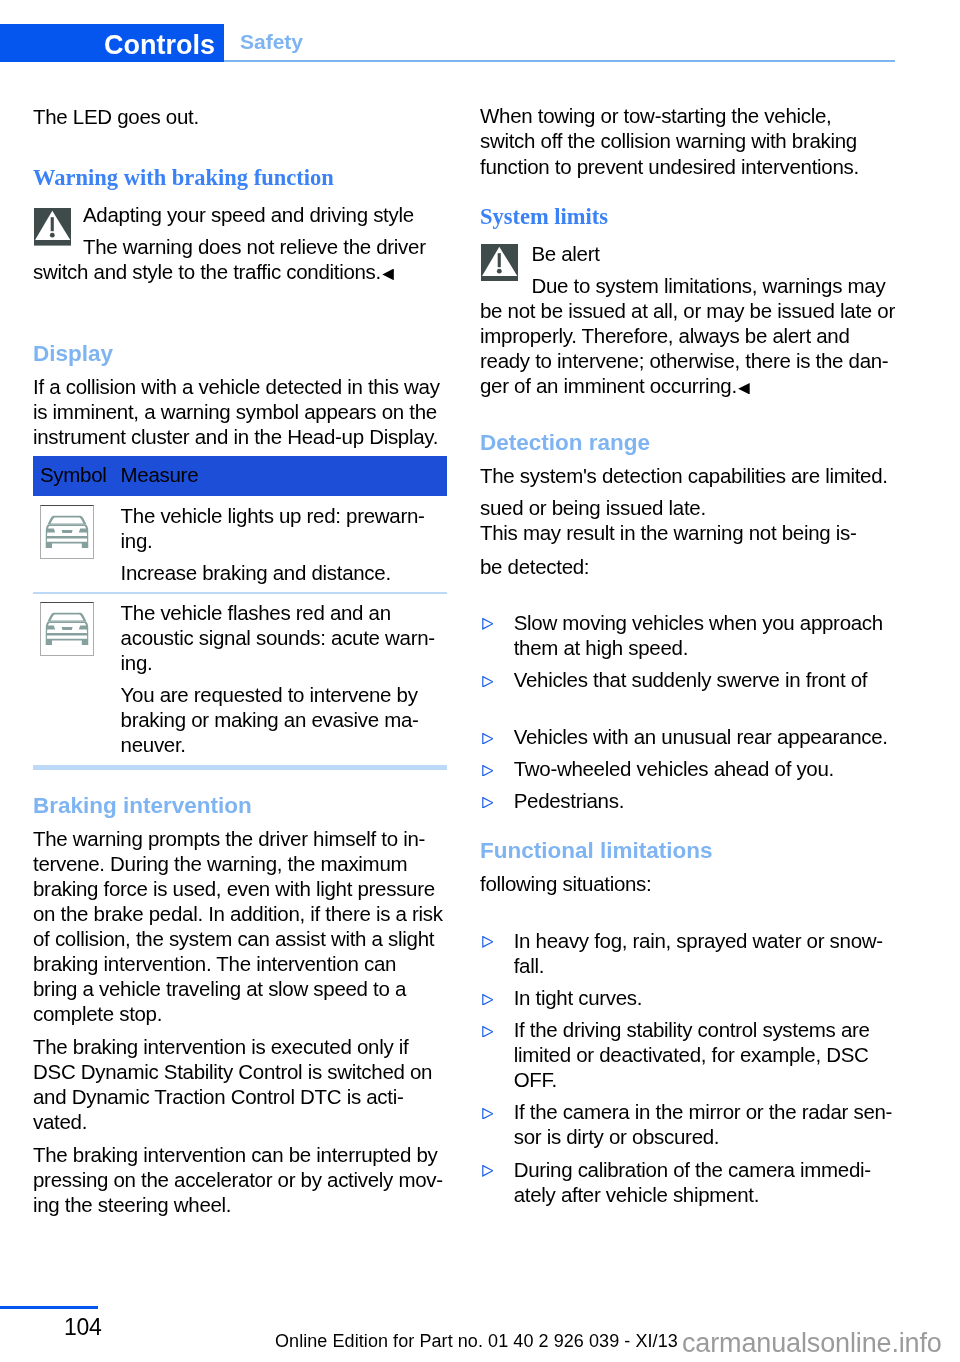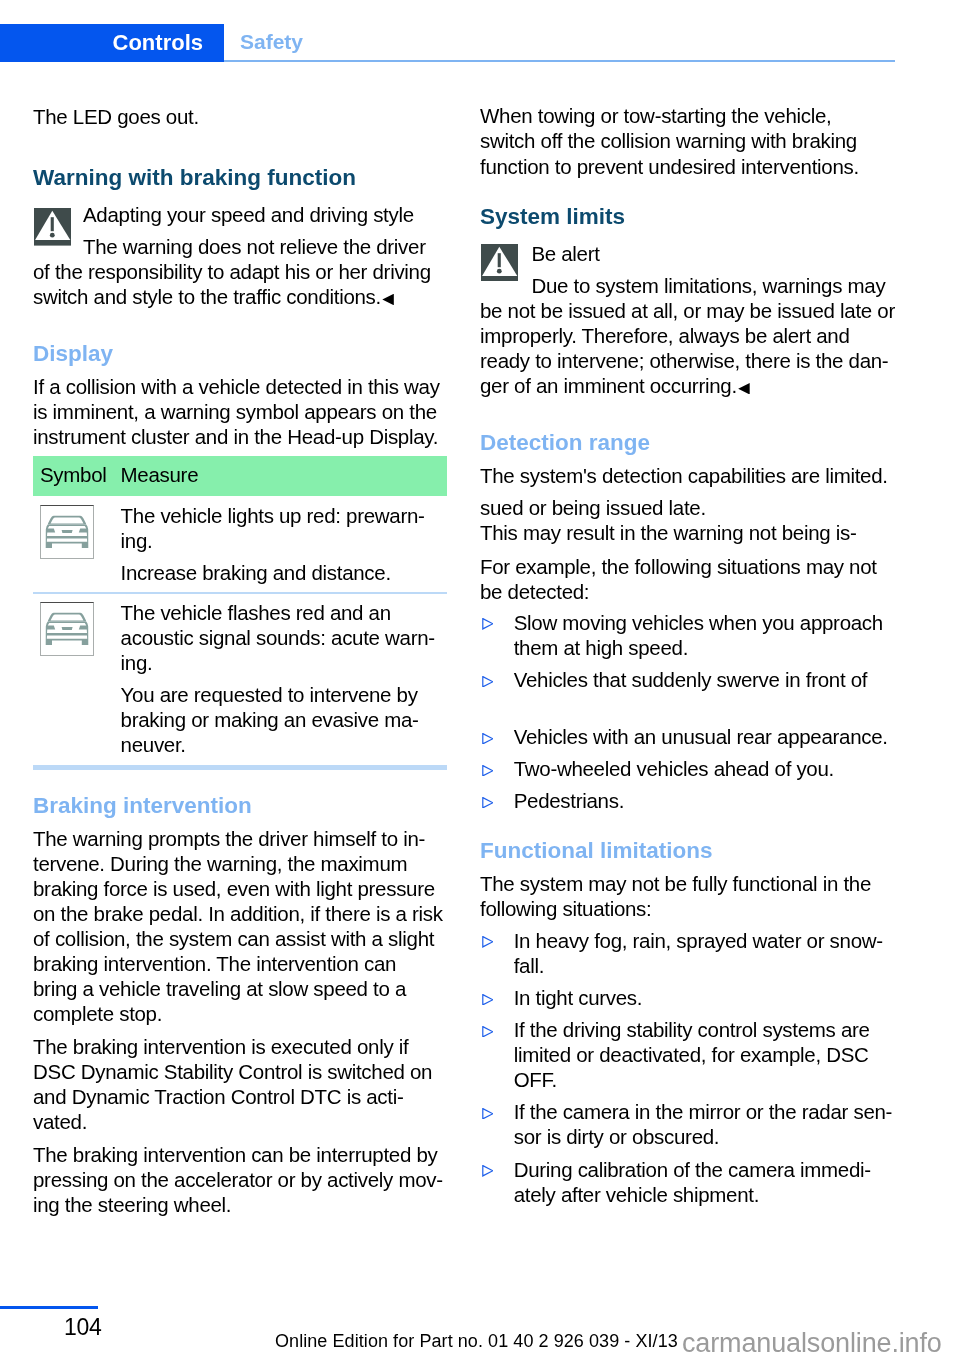--- a/index.html
+++ b/index.html
@@ -8,48 +8,48 @@
        font-family:"Liberation Sans",sans-serif;
        position:relative;overflow:hidden;
        -webkit-font-smoothing:antialiased;}
   .page{transform:translateZ(0);}
   .page{position:absolute;left:0;top:0;width:960px;height:1362px;}
 
   
   .tabbar{position:absolute;left:0;top:24px;width:960px;height:38px;}
   .tab-active{position:absolute;left:0;top:0;width:224px;height:38px;
               background:#0456EE;}
-  .tab-active span{position:absolute;right:21px;top:6px;color:#ffffff;
-              font-size:22px;font-weight:bold;}
+  .tab-active span{position:absolute;right:9px;top:6px;color:#ffffff;
+              font-size:27px;font-weight:bold;}
   .tab-inactive{position:absolute;left:240px;top:6px;color:#7FB4F2;
               font-size:21px;font-weight:bold;}
   .tabrule{position:absolute;left:224px;top:60px;width:671px;height:2px;
            background:#7FB4F2;}
 
   
   .blk{position:absolute;}
   .ln{white-space:pre;font-size:20.5px;letter-spacing:-0.3px;color:#000;
       line-height:25.1px;height:25.1px;}
   h2.blue,h3.lblue{margin:0;font-size:22.5px;font-weight:bold;
                    line-height:25.1px;height:25.1px;white-space:pre;}
-  h2.blue{color:#0c4a6e;}
+  h2.blue{color:#3b82f6;font-family:Liberation Serif, serif;}
   h3.lblue{color:#7FB4F2;}
 
   .endmark{display:inline-block;width:11.5px;height:11.6px;position:relative;
            top:1.1px;margin-left:1.4px;vertical-align:baseline;
            background:#000;
            clip-path:polygon(100% 0%, 100% 100%, 0% 50%);}
   .ind{padding-left:50px;}
   .ind2{padding-left:51.4px;}
   .wb1 .ln:first-child{text-indent:50px;}
   .wb2 .ln:first-child{text-indent:51.4px;}
 
   
   .wicon{position:absolute;display:block;}
-  .thead{position:absolute;background:#86efac;}
+  .thead{position:absolute;background:#1d4ed8;}
   .thead span{position:absolute;font-size:20.5px;letter-spacing:-0.3px;
               line-height:25.1px;}
   .symbox{position:absolute;border:1px solid #A9AEAD;border-top-color:#4A4A4A;
           box-sizing:border-box;background:#fff;display:block;}
   .rule{position:absolute;background:#BCD9F7;}
   .mk{position:absolute;display:block;}
 
   
   .footrule{position:absolute;left:0;top:1306px;width:98px;height:3px;
             background:#0456EE;}
@@ -80,21 +80,20 @@
           <rect x="0" y="0" width="370" height="376" fill="#3F4B4B"></rect>
           <path d="M183 28 L363 319 L11 319 Z" fill="#ffffff"></path>
           <rect x="167" y="92" width="31" height="140" fill="#3F4B4B"></rect>
           <circle cx="183" cy="272" r="24" fill="#3F4B4B"></circle>
         </svg></span>
       <div class="blk ind" style="left:33px;top:201.7px;width:410px">
         <div class="ln">Adapting your speed and driving style</div>
       </div>
       <div class="blk wb1" style="left:33px;top:234px;width:410px">
         <div class="ln"><span>The warning does not relieve the driver</span></div>
-        <div class="ln"><span>of the responsibility to adapt his or her driving</span></div>
         <div class="ln"><span>switch and style to the traffic conditions.</span><span class="endmark"></span></div>
       </div>
       <h3 class="lblue blk" style="left:33px;top:341.3px;width:410px">Display</h3>
       <div class="blk " style="left:33px;top:373.5px;width:410px">
         <div class="ln"><span>If a collision with a vehicle detected in this way</span></div>
         <div class="ln"><span>is imminent, a warning symbol appears on the</span></div>
         <div class="ln"><span>instrument cluster and in the Head-up Display.</span></div>
       </div>
       <div class="thead" style="left:33px;top:455.7px;width:414px;height:40px">
         <span style="left:7px;top:6.7px">Symbol</span>
@@ -187,21 +186,20 @@
       </div>
       <h3 class="lblue blk" style="left:480px;top:430.40000000000003px;width:410px">Detection range</h3>
       <div class="blk " style="left:480px;top:462.8px;width:410px">
         <div class="ln"><span>The system's detection capabilities are limited.</span></div>
       </div>
       <div class="blk " style="left:480px;top:495.1px;width:410px">
         <div class="ln"><span>sued or being issued late.</span></div>
         <div class="ln"><span>This may result in the warning not being is-</span></div>
       </div>
       <div class="blk " style="left:480px;top:554.3px;width:410px">
-        <div class="ln"><span>For example, the following situations may not</span></div>
         <div class="ln"><span>be detected:</span></div>
       </div>
       <span class="mk" style="left:481.7px;top:615.8px"><svg width="11.6" height="11.5" viewBox="0 0 116 115">
           <path d="M8 6 L 109 57.5 L 8 109 Z" fill="none" stroke="#1E5FEA" stroke-width="12"></path>
         </svg></span>
       <div class="blk bul" style="left:513.7px;top:609.8px;width:410px">
         <div class="ln"><span>Slow moving vehicles when you approach</span></div>
         <div class="ln"><span>them at high speed.</span></div>
       </div>
       <span class="mk" style="left:481.7px;top:673px"><svg width="11.6" height="11.5" viewBox="0 0 116 115">
@@ -223,21 +221,20 @@
         <div class="ln"><span>Two-wheeled vehicles ahead of you.</span></div>
       </div>
       <span class="mk" style="left:481.7px;top:794.4000000000001px"><svg width="11.6" height="11.5" viewBox="0 0 116 115">
           <path d="M8 6 L 109 57.5 L 8 109 Z" fill="none" stroke="#1E5FEA" stroke-width="12"></path>
         </svg></span>
       <div class="blk bul" style="left:513.7px;top:788.4000000000001px;width:410px">
         <div class="ln"><span>Pedestrians.</span></div>
       </div>
       <h3 class="lblue blk" style="left:480px;top:838.1px;width:410px">Functional limitations</h3>
       <div class="blk " style="left:480px;top:870.6px;width:410px">
-        <div class="ln"><span>The system may not be fully functional in the</span></div>
         <div class="ln"><span>following situations:</span></div>
       </div>
       <span class="mk" style="left:481.7px;top:933.8px"><svg width="11.6" height="11.5" viewBox="0 0 116 115">
           <path d="M8 6 L 109 57.5 L 8 109 Z" fill="none" stroke="#1E5FEA" stroke-width="12"></path>
         </svg></span>
       <div class="blk bul" style="left:513.7px;top:927.8px;width:410px">
         <div class="ln"><span>In heavy fog, rain, sprayed water or snow-</span></div>
         <div class="ln"><span>fall.</span></div>
       </div>
       <span class="mk" style="left:481.7px;top:991px"><svg width="11.6" height="11.5" viewBox="0 0 116 115">

